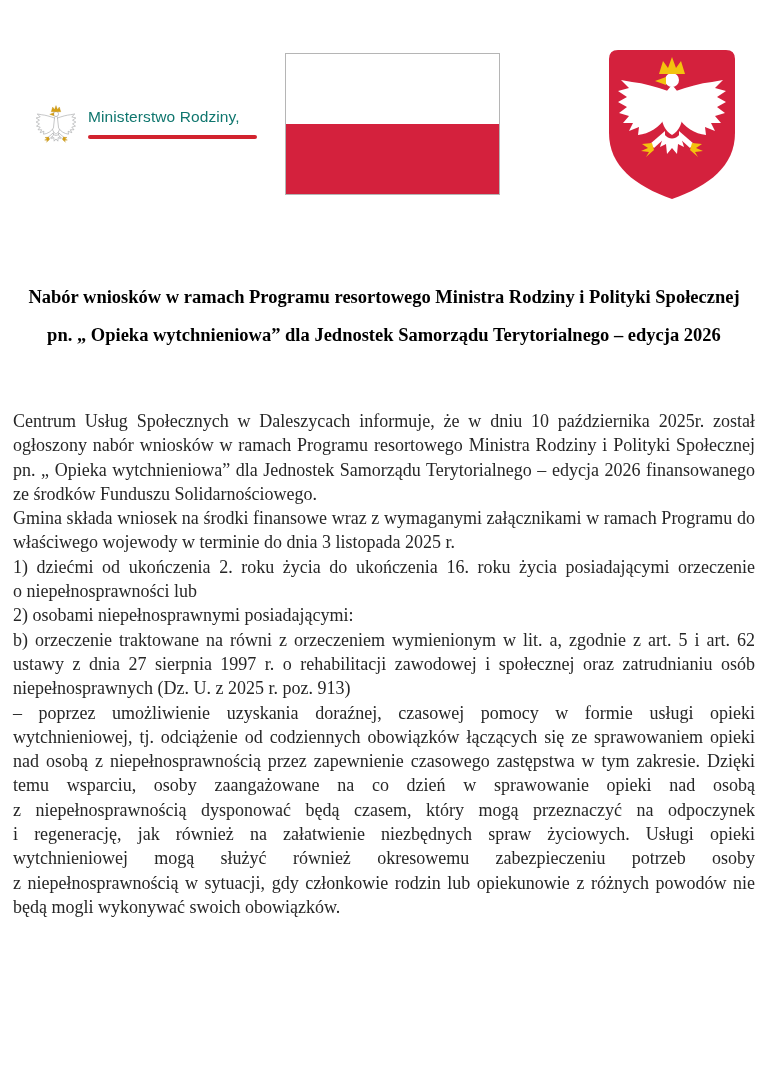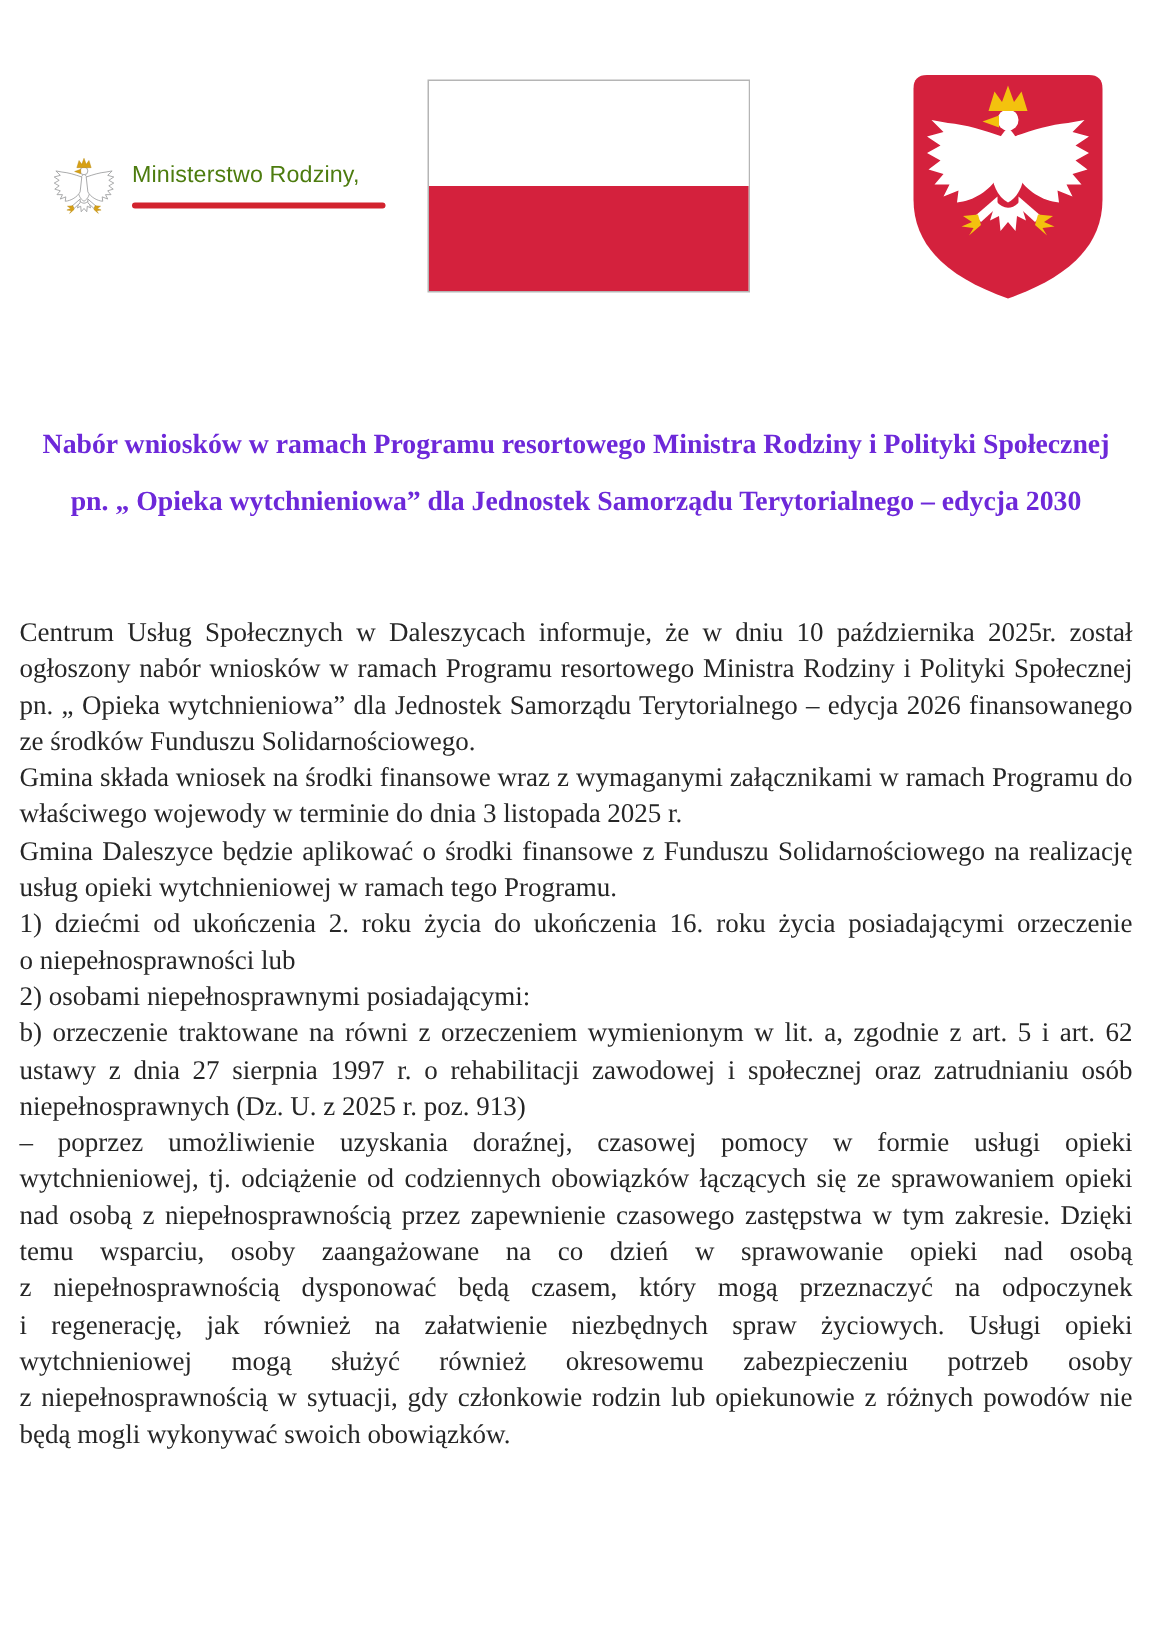--- a/index.html
+++ b/index.html
@@ -12,21 +12,21 @@
     overflow: hidden;
     font-family: "Liberation Serif", serif;
   }
 
   
   .ministry-logo { position: absolute; left: 31px; top: 100px; display: flex; }
   .ministry-eagle { width: 50px; height: 61px; flex: 0 0 auto; }
   .ministry-text {
     margin-left: 7px; padding-top: 7px;
     font-family: "Liberation Sans", sans-serif;
-    font-size: 15.5px; line-height: 19px; color: #4d7c0f;
+    font-size: 15.5px; line-height: 19px; color: #0f766e;
     letter-spacing: 0.1px; white-space: nowrap;
   }
   .ministry-underline { margin-top: 9px; width: 169px; height: 4px; background: #d2232e; border-radius: 2px; }
 
   .flag { position: absolute; left: 285px; top: 53px; width: 213px; height: 140px; border: 1px solid #b5b5b5; }
   .flag-white { height: 50%; background: #ffffff; }
   .flag-red   { height: 50%; background: #d4213d; }
 
   .emblem { position: absolute; left: 604px; top: 47px; width: 136px; height: 156px; }
   .emblem svg, .ministry-eagle svg { display: block; width: 100%; height: 100%; }
@@ -36,21 +36,21 @@
   .crest .e-gold  { fill: #f3c20e; }
   .crest .shield  { fill: #d4213d; }
   
   .mini .e-white { fill: #ffffff; stroke: #9e9fa1; stroke-width: 1.6; stroke-linejoin: round; }
   .mini .e-gold  { fill: #d7a014; stroke: #b8880e; stroke-width: 0.8; }
 
   
   .doc-title {
     position: absolute; top: 287px; left: 18px; right: 18px;
     text-align: center; font-weight: bold; font-size: 18.5px;
-    line-height: 20px; color: #6d28d9;
+    line-height: 20px; color: #000000;
   }
   .doc-title .line2 { margin-top: 18px; }
 
   
   .doc-body {
     position: absolute; top: 409px; left: 13px; width: 742px;
     font-size: 18px; line-height: 24.3px;
     text-align: justify; color: #262626;
   }
   .doc-body p { margin: 0; }
@@ -100,26 +100,25 @@
       <path class="e-white" transform="translate(136,0) scale(-1,1)" d="M61,84 L46,97 L50,101 L61,91 Z"></path>
       <path class="e-gold" d="M55,27 L59,14 L64,21 L68,10 L72,21 L77,14 L81,27 Z"></path>
       <path class="e-gold" d="M62,30 L51,34 L62,38 Z"></path>
       <path class="e-gold" d="M48,96 L38,97 L44,101 L37,104 L45,105 L42,110 L50,103 Z"></path>
       <path class="e-gold" transform="translate(136,0) scale(-1,1)" d="M48,96 L38,97 L44,101 L37,104 L45,105 L42,110 L50,103 Z"></path>
     </svg>
   </div>
 
   <div class="doc-title">
     <div class="line1">Nabór wniosków w ramach Programu resortowego Ministra Rodziny i Polityki Społecznej</div>
-    <div class="line2">pn. „ Opieka wytchnieniowa” dla Jednostek Samorządu Terytorialnego – edycja 2030</div>
+    <div class="line2">pn. „ Opieka wytchnieniowa” dla Jednostek Samorządu Terytorialnego – edycja 2026</div>
   </div>
 
   <div class="doc-body">
     <p>Centrum Usług Społecznych w&nbsp;Daleszycach informuje, że w&nbsp;dniu 10 października 2025r. został ogłoszony nabór wniosków w&nbsp;ramach Programu resortowego Ministra Rodziny i&nbsp;Polityki Społecznej pn. „ Opieka wytchnieniowa” dla Jednostek Samorządu Terytorialnego – edycja 2026 finansowanego ze środków Funduszu Solidarnościowego.</p>
     <p>Gmina składa wniosek na środki finansowe wraz z&nbsp;wymaganymi załącznikami w&nbsp;ramach Programu do właściwego wojewody w&nbsp;terminie do dnia 3 listopada 2025 r.</p>
-    <p>Gmina Daleszyce będzie aplikować o&nbsp;środki finansowe z&nbsp;Funduszu Solidarnościowego na realizację usług opieki wytchnieniowej w&nbsp;ramach tego Programu.</p>
     <p>1) dziećmi od ukończenia 2. roku życia do ukończenia 16. roku życia posiadającymi orzeczenie o&nbsp;niepełnosprawności lub</p>
     <p>2) osobami niepełnosprawnymi posiadającymi:</p>
     <p>b) orzeczenie traktowane na równi z&nbsp;orzeczeniem wymienionym w&nbsp;lit. a, zgodnie z&nbsp;art. 5 i&nbsp;art. 62 ustawy z&nbsp;dnia 27 sierpnia 1997 r. o&nbsp;rehabilitacji zawodowej i&nbsp;społecznej oraz zatrudnianiu osób niepełnosprawnych (Dz. U. z&nbsp;2025 r. poz. 913)</p>
     <p>– poprzez umożliwienie uzyskania doraźnej, czasowej pomocy w&nbsp;formie usługi opieki wytchnieniowej, tj. odciążenie od codziennych obowiązków łączących się ze sprawowaniem opieki nad osobą z&nbsp;niepełnosprawnością przez zapewnienie czasowego zastępstwa w&nbsp;tym zakresie. Dzięki temu wsparciu, osoby zaangażowane na&nbsp;co&nbsp;dzień w&nbsp;sprawowanie opieki nad&nbsp;osobą z&nbsp;niepełnosprawnością dysponować będą czasem, który&nbsp;mogą przeznaczyć na&nbsp;odpoczynek i&nbsp;regenerację, jak również na&nbsp;załatwienie niezbędnych spraw życiowych. Usługi opieki wytchnieniowej mogą służyć również okresowemu zabezpieczeniu potrzeb osoby z&nbsp;niepełnosprawnością w&nbsp;sytuacji, gdy&nbsp;członkowie rodzin lub opiekunowie z&nbsp;różnych powodów nie będą mogli wykonywać swoich obowiązków.</p>
   </div>
 
 </div>
 
 </body></html>

